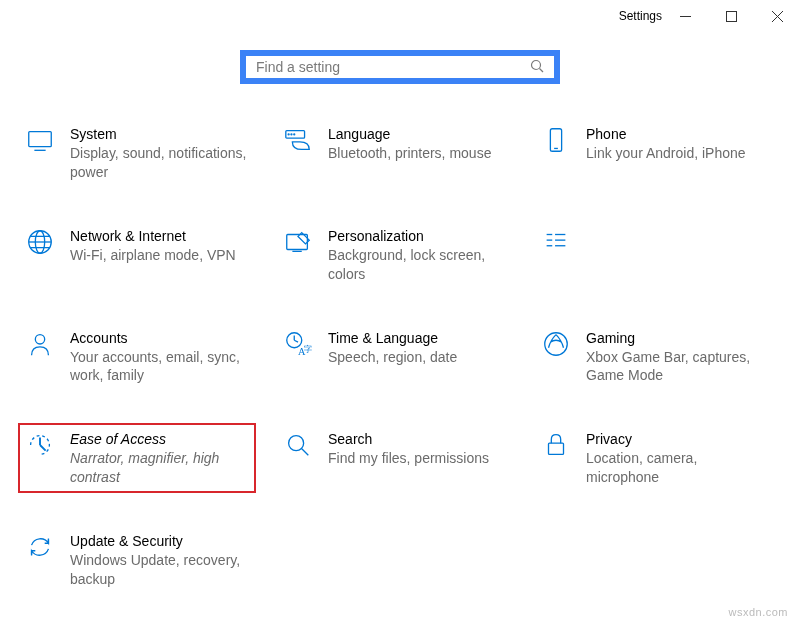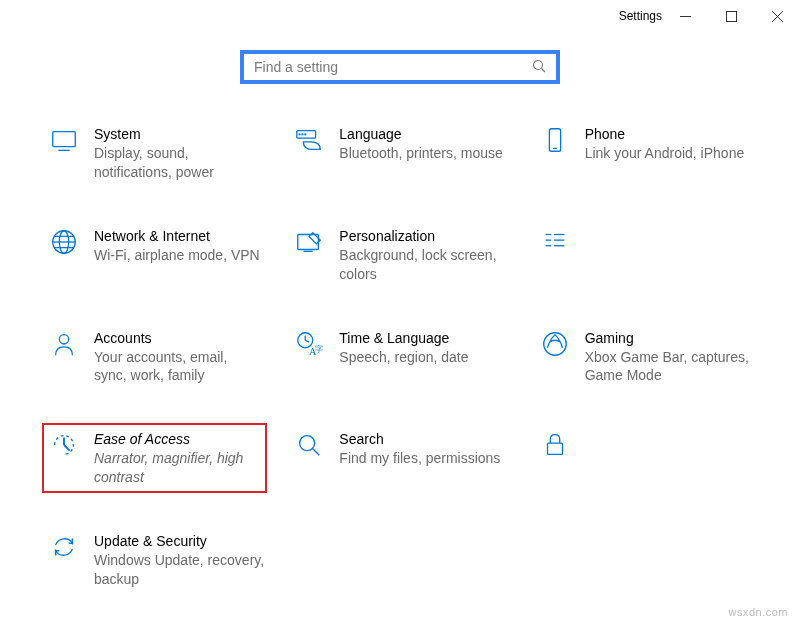--- a/index.html
+++ b/index.html
@@ -28,30 +28,30 @@
       font-size: 14px; color: #333;
     }
     .win-btn svg { width: 11px; height: 11px; stroke: #333; stroke-width: 1; fill: none; }
     .search-row {
       display: flex; justify-content: center;
       margin-top: 18px;
       margin-bottom: 34px;
     }
     .search-box {
       width: 320px; height: 34px;
-      border: 4px solid #3b82f6;
+      border: 6px solid #3b82f6;
       display: flex; align-items: center;
       padding: 0 10px;
       color: #888;
       font-size: 14px;
     }
     .search-box .ph { flex: 1; color: #7a7a7a; }
     .search-icon { color: #7a7a7a; }
     .grid {
-      padding: 0 42px;
+      padding: 0 18px;
     }
     .row {
       display: flex;
       gap: 20px;
       margin-bottom: 32px;
     }
     .tile {
       display: flex;
       width: 238px;
       padding: 6px;
@@ -273,20 +273,24 @@
         <div class="tile-desc">Find my files, permissions</div>
       </div>
     </div>
     <div class="tile">
       <div class="tile-icon">
         <svg viewBox="0 0 32 32">
             <rect x="8" y="14" width="16" height="12" rx="1"></rect>
             <path d="M11 14 L11 10 Q11 5 16 5 Q21 5 21 10 L21 14"></path>
           </svg>
       </div>
+      <div class="tile-text">
+        <div class="tile-title">Privacy</div>
+        <div class="tile-desc">Location, camera, microphone</div>
+      </div>
     </div>
   </div>
 
   <div class="row">
     <div class="tile">
       <div class="tile-icon">
         <svg viewBox="0 0 32 32">
             <path d="M7 14 A10 10 0 0 1 25 12 L25 7 M25 18 A10 10 0 0 1 7 20 L7 25"></path>
             <polyline points="21,12 25,12 25,8"></polyline>
             <polyline points="11,20 7,20 7,24"></polyline>

